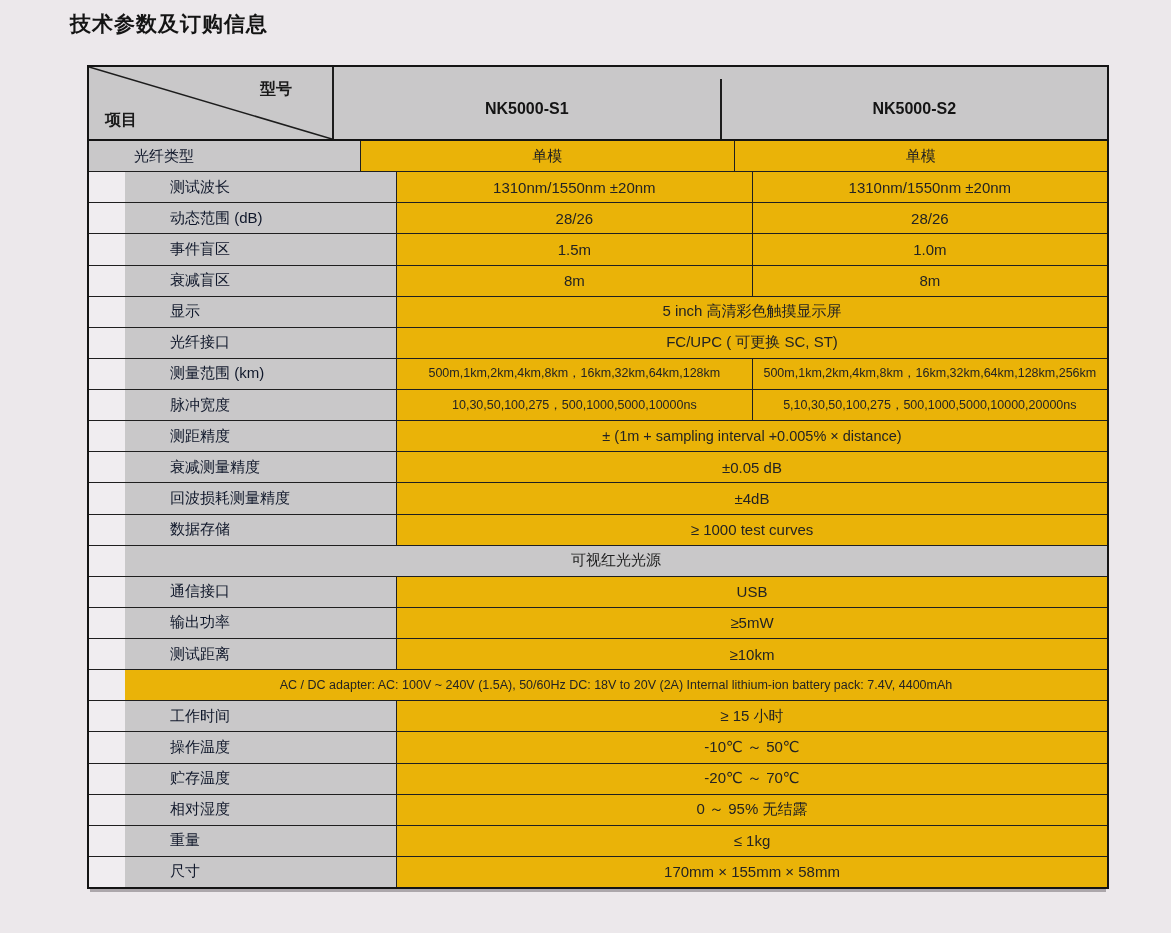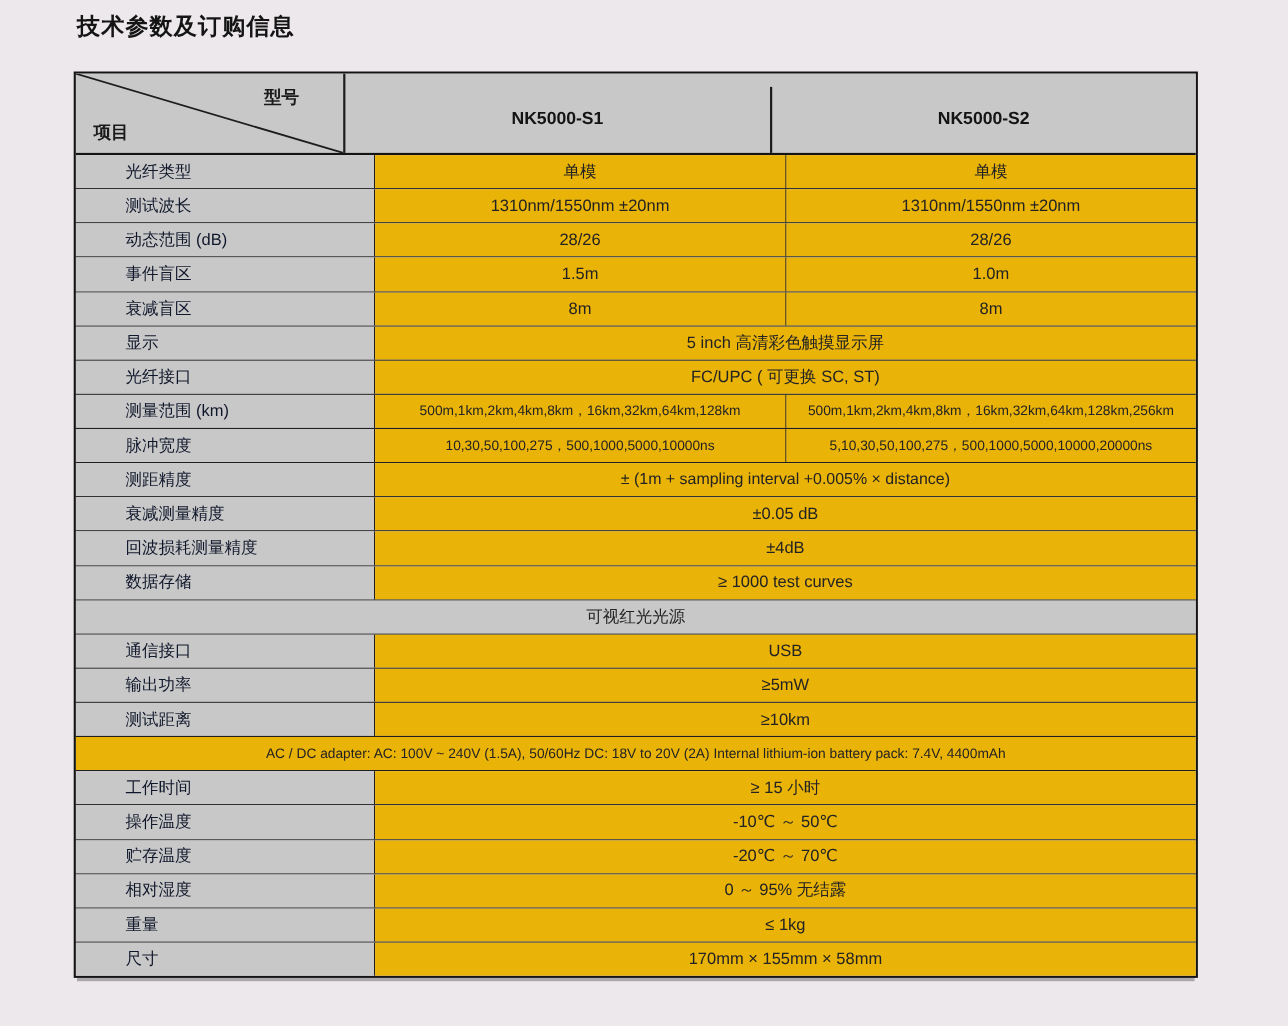--- a/index.html
+++ b/index.html
@@ -10,21 +10,21 @@
     color:#1e1e1e;
     position:relative;
     overflow:hidden;
   }
   .page-title{
     position:absolute;left:70px;top:10px;
     font-size:21px;font-weight:bold;color:#141414;
     letter-spacing:1px;
   }
   .spec-table{
-    position:absolute;left:67px;top:65px;
+    position:absolute;left:87px;top:65px;
     width:1022px;height:824px;
     box-sizing:border-box;
     border:2.5px solid #141414;
     display:flex;flex-direction:column;
     box-shadow:0 6px 0 -3px #aca7ab;
     background:#f0edf0;
   }
   
   .thead{
     height:72px;flex:none;display:flex;
@@ -47,21 +47,21 @@
   }
   .model-cell{
     flex:1;display:flex;align-items:center;justify-content:center;
     font-size:16px;font-weight:bold;color:#141414;
     box-sizing:border-box;
     margin-top:12px;
   }
   .model-cell.first{border-right:2px solid #1c1c1c;}
   
   .row{flex:1;display:flex;min-height:0;}
-  .row + .row{border-top:1.5px solid #1f1f1f;}
+  .row + .row{border-top:1.5px solid #1f1f1f;padding-left:36px;}
   .cell{display:flex;align-items:center;box-sizing:border-box;min-width:0;}
   .cell-label{
     width:272px;flex:none;
     background:#c9c8c9;
     padding-left:45px;
     font-size:15px;color:#0f172a;
     border-right:1.5px solid #1f1f1f;
   }
   .cell-value{
     flex:1;justify-content:center;text-align:center;

